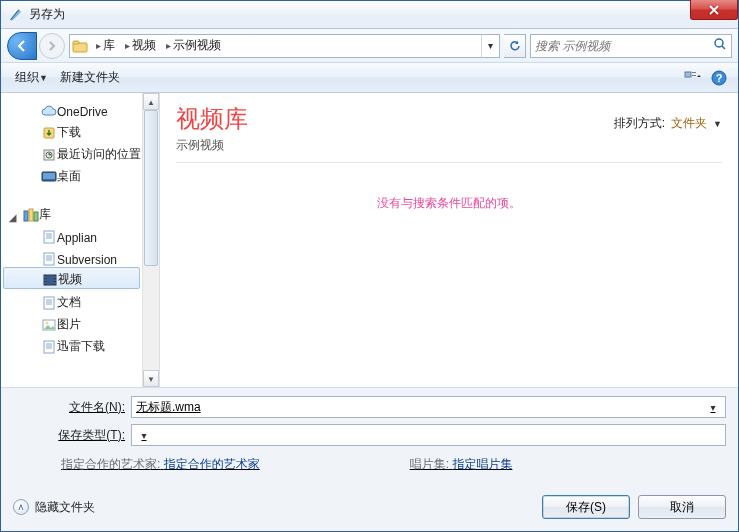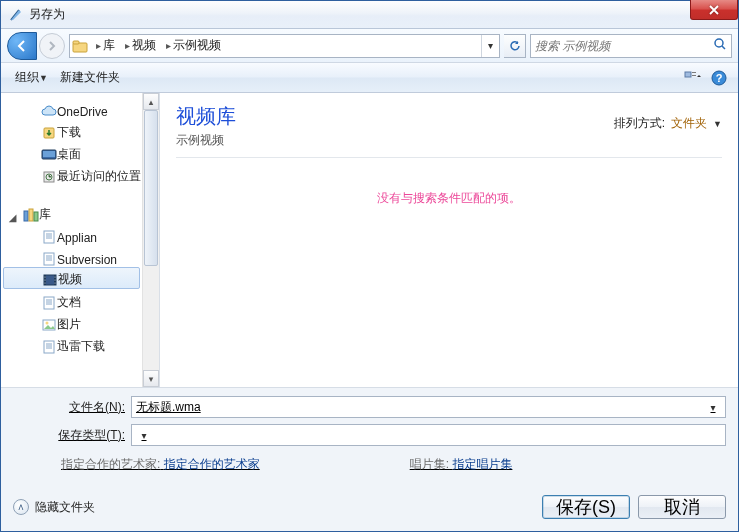--- a/index.html
+++ b/index.html
@@ -37,40 +37,40 @@
 .side-scroll .thumb { position:absolute; left:1px; right:1px; top:0; height:60%; background: linear-gradient(90deg,#eef3f9,#d6e0ed); border:1px solid #b8c4d4; border-radius:2px; }
 .tree { padding: 4px 0 4px 0; font-size:12px; color:#222; width: 141px; }
 .tree .node { display:flex; align-items:flex-end; height:22px; padding-left: 22px; gap:0; white-space:nowrap; }
 .tree .node.indent { padding-left: 40px; }
 .tree .node.sel { background: linear-gradient(#eef5fc,#dcebfa); border:1px solid #a2c0e6; border-radius:2px; margin: 0 2px; padding-left:38px; }
 .tree .node .ticon { width:16px; height:16px; display:flex; align-items:center; justify-content:center; }
 .tree .group { margin-top: 16px; }
 .tree .expander { position:absolute; left:6px; width:11px; height:11px; display:flex; align-items:center; justify-content:center; color:#555; font-size:10px; }
 .content { flex:1; background:#fff; border-left:1px solid #d9dfe7; display:flex; flex-direction:column; padding: 10px 16px 0 16px; }
 .lib-header { display:flex; justify-content:space-between; align-items:flex-start; border-bottom:1px solid #e3e7ec; padding-bottom: 8px; }
-.lib-title { font-size: 20px; color:#1d4ed8; }
+.lib-title { font-size: 24px; color:#ef4444; }
 .lib-sub { font-size:12px; color:#555; margin-top:2px; }
 .lib-sort { font-size:12px; color:#222; display:flex; align-items:center; gap:6px; margin-top:12px; }
 .lib-sort a { color:#a16207; text-decoration:none; }
 .lib-sort .dd { font-size:9px; color:#333; }
 .empty { flex:1; display:flex; align-items:flex-start; justify-content:center; padding-top: 32px; font-size:12px; color:#ec4899; }
 .bottom { border-top:1px solid #d6dde6; background: #f0f4f9; padding: 8px 12px 8px 12px; text-decoration: underline; }
 .field-row { display:flex; align-items:center; margin-bottom:6px; }
 .field-label { width: 118px; text-align:right; font-size:12px; color:#222; padding-right:6px; }
 .field-label u { text-decoration: underline; }
 .combo { flex:1; height:22px; border:1px solid #a8b4c4; background:#fff; display:flex; align-items:center; padding: 0 4px; font-size:12px; }
 .combo input { border:none; outline:none; flex:1; font-size:12px; background:transparent; }
 .combo .dd { width:16px; text-align:center; color:#333; font-size:10px; }
 .meta-row { display:flex; padding: 4px 0 4px 48px; font-size:12px; color:#6b6b6b; gap: 150px; }
 .meta-row a { color:#0a3e8f; text-decoration:none; }
 .footer { display:flex; align-items:center; padding: 10px 12px 12px 12px; background:#f0f4f9; border-top: 0; }
 .hide-folders { display:flex; align-items:center; gap:6px; font-size:12px; color:#222; }
 .hide-folders .circ { width:16px; height:16px; border-radius:50%; border:1px solid #8fa1b6; background: radial-gradient(circle at 35% 35%, #fff, #d9e4f0); display:flex; align-items:center; justify-content:center; font-size:10px; color:#3a5a80; }
 .footer .spacer { flex:1; }
-.btn { width:88px; height:24px; font-size:18px; border:1px solid #8a98aa; background: linear-gradient(#fdfdfe,#eef2f7 48%,#e2e8f0 52%,#eaeff6); border-radius:3px; margin-left:8px; display:flex; align-items:center; justify-content:center; cursor:default; }
+.btn { width:88px; height:24px; font-size:12px; border:1px solid #8a98aa; background: linear-gradient(#fdfdfe,#eef2f7 48%,#e2e8f0 52%,#eaeff6); border-radius:3px; margin-left:8px; display:flex; align-items:center; justify-content:center; cursor:default; }
 .btn.default { border-color:#3c7fb1; box-shadow: 0 0 0 1px rgba(60,127,177,.25) inset; }
 svg { pointer-events:none; }
 </style>
 </head>
 <body>
 
 <div class="window">
 
   <div class="titlebar">
     <span class="title-icon">
@@ -177,36 +177,36 @@
             <span class="ticon">
               <svg width="14" height="14" viewBox="0 0 14 14">
                 <rect x="2" y="2" width="10" height="10" rx="1" fill="#f6d680" stroke="#c9a23a"></rect>
                 <path d="M7 4 L7 9 M5 7 L7 9 L9 7" stroke="#2a7a2a" stroke-width="1.5" fill="none"></path>
               </svg>
             </span>
             <span>下载</span>
           </div>
         <div class="node indent">
             <span class="ticon">
-              <svg width="16" height="12" viewBox="0 0 16 12">
-                <rect x="1" y="1" width="14" height="9" rx="1" fill="#3a6aa8" stroke="#1e3a5a"></rect>
-                <rect x="2" y="2" width="12" height="6" fill="#6aa0d8"></rect>
-              </svg>
-            </span>
-            <span>桌面</span>
-          </div>
-        <div class="node indent">
-            <span class="ticon">
               <svg width="14" height="14" viewBox="0 0 14 14">
                 <rect x="2" y="2" width="10" height="10" fill="#e8e8e8" stroke="#8a8a8a"></rect>
                 <circle cx="7" cy="7" r="3" fill="none" stroke="#4a7a4a"></circle>
                 <path d="M7 5 L7 7 L9 7" stroke="#4a7a4a"></path>
               </svg>
             </span>
             <span>最近访问的位置</span>
+          </div>
+        <div class="node indent">
+            <span class="ticon">
+              <svg width="16" height="12" viewBox="0 0 16 12">
+                <rect x="1" y="1" width="14" height="9" rx="1" fill="#3a6aa8" stroke="#1e3a5a"></rect>
+                <rect x="2" y="2" width="12" height="6" fill="#6aa0d8"></rect>
+              </svg>
+            </span>
+            <span>桌面</span>
           </div>
 
         <div class="group">
           <div class="node" style="position:relative">
             <span class="expander">◢</span>
             <span class="ticon">
                 <svg width="16" height="14" viewBox="0 0 16 14">
                   <rect x="1" y="3" width="4" height="10" fill="#6aa0d8" stroke="#3a6aa8"></rect>
                   <rect x="6" y="1" width="4" height="12" fill="#f6d680" stroke="#c9a23a"></rect>
                   <rect x="11" y="4" width="4" height="9" fill="#8ac98a" stroke="#4a8a4a"></rect>

